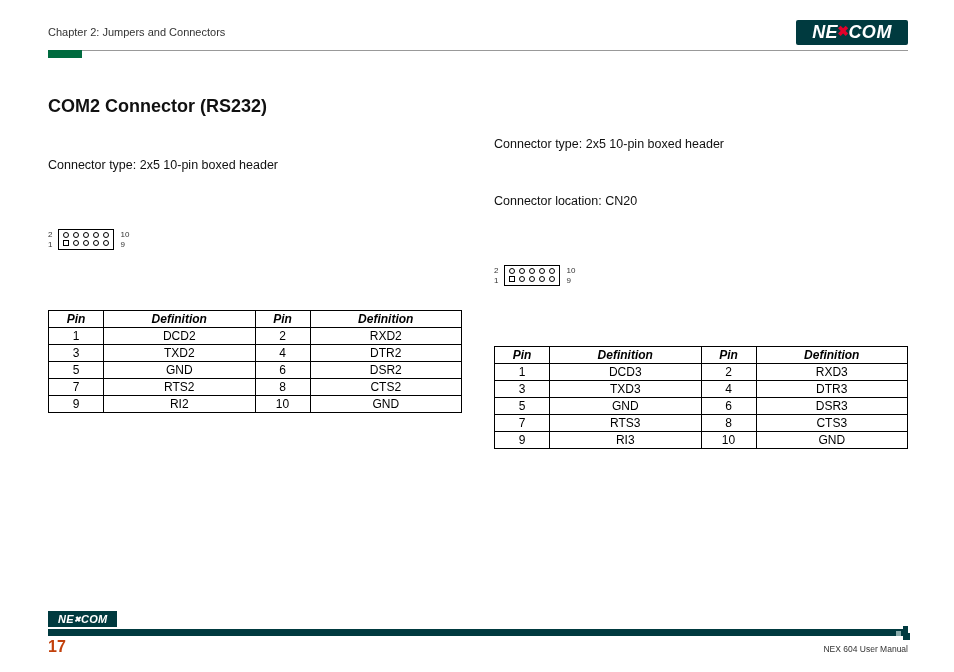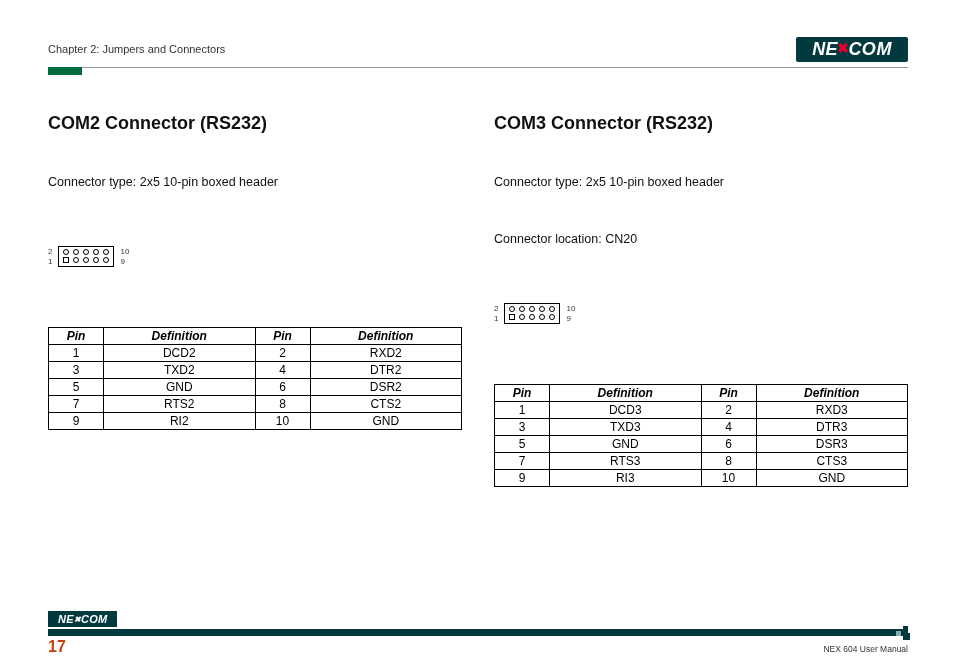--- a/index.html
+++ b/index.html
@@ -14,21 +14,20 @@
   .page {
     padding: 18px 46px 0 48px;
     height: 100%;
     position: relative;
   }
   .head-row {
     display: flex;
     justify-content: space-between;
     align-items: center;
     height: 28px;
-    margin-top: 17px;
   }
   .chapter-title {
     font-size: 11px;
     color: #333;
   }
   .logo {
     width: 112px;
     height: 25px;
     background: #003a3f;
     color: #fff;
@@ -275,21 +274,20 @@
               <td class="col-pin">9</td>
               <td class="col-def">RI2</td>
               <td class="col-pin">10</td>
               <td class="col-def">GND</td>
             </tr>
           </tbody>
       </table>
     </div>
 
     <div class="col">
-      <div class="sec-title">COM3 Connector (RS232)</div>
       <div class="sec-sub">Connector type: 2x5 10-pin boxed header</div>
       <div class="sec-sub">Connector location: CN20</div>
 
       <div class="connector-diagram">
         <div class="pin-labels-left">
           <span>2</span>
           <span>1</span>
         </div>
         <div class="conn-box">
           <div class="pin-row">

